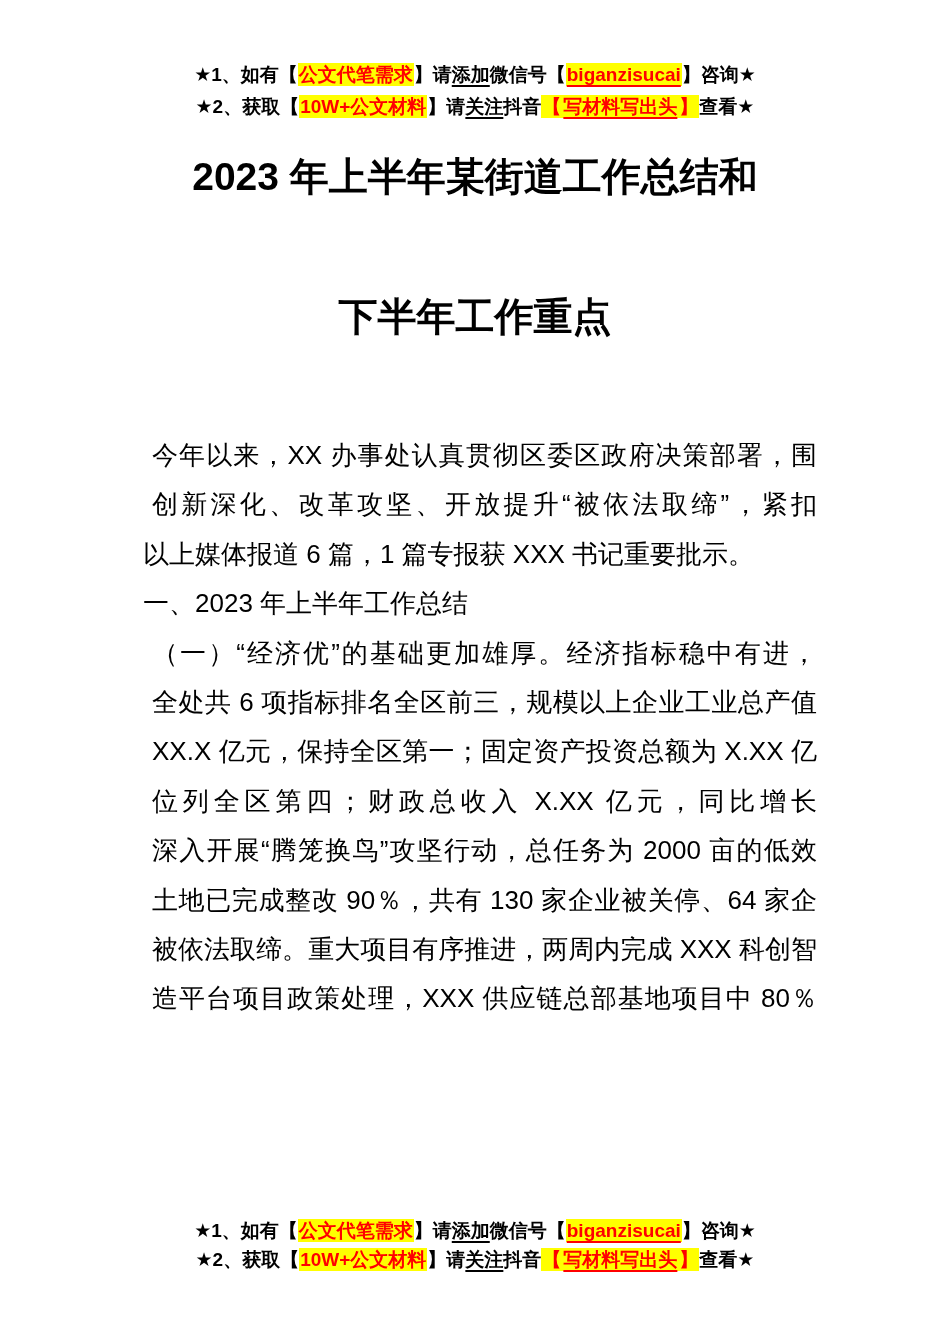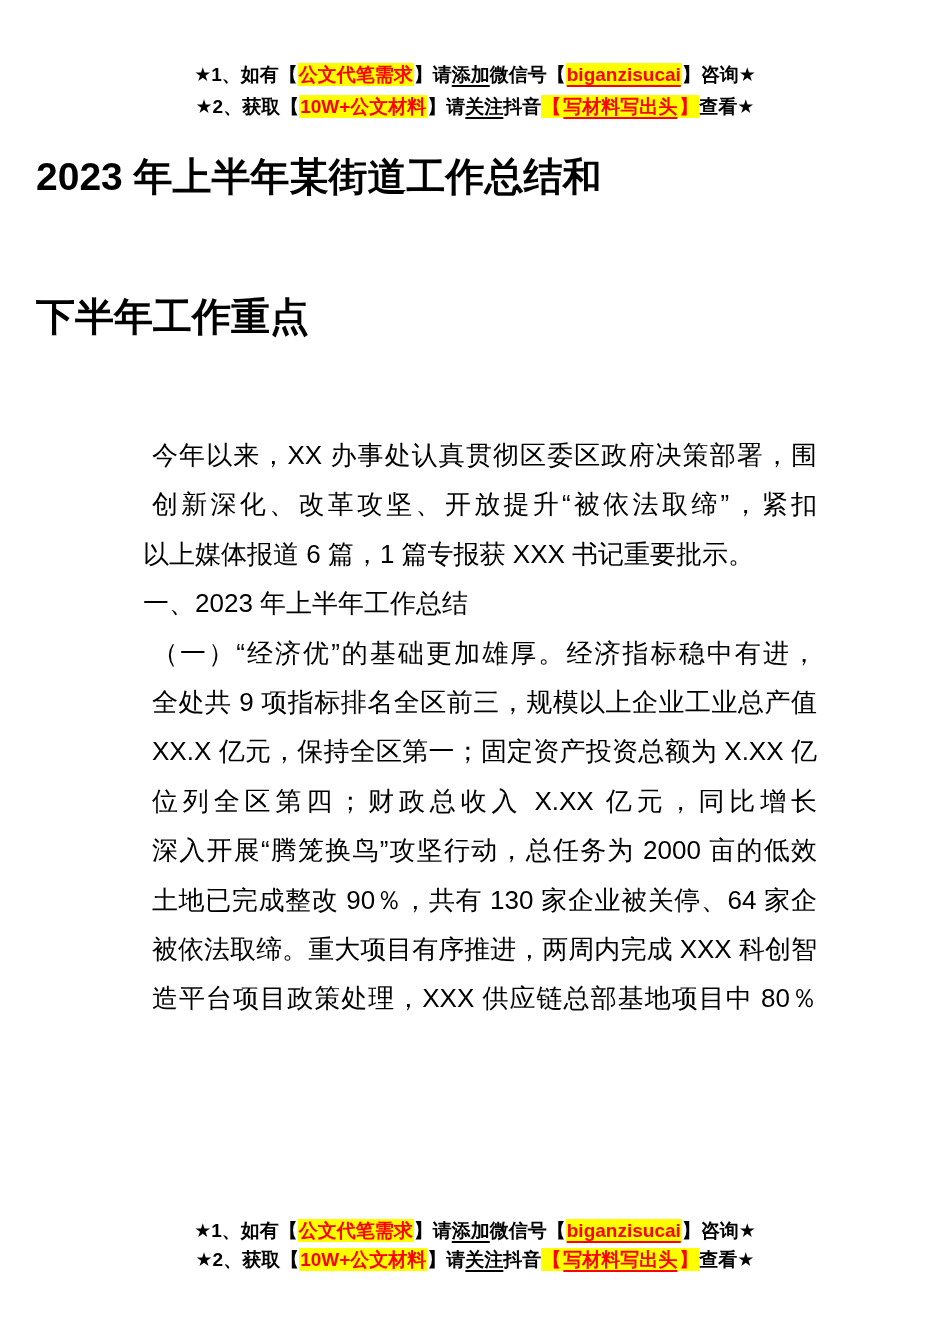--- a/index.html
+++ b/index.html
@@ -46,27 +46,26 @@
     text-decoration: underline;
     text-decoration-thickness: 2px;
     text-underline-offset: 4px;
   }
 
   
   .doc-title {
     position: absolute;
     left: 0;
     right: 0;
-    text-align: left;
+    text-align: center;
     font-weight: bold;
     font-size: 39px;
     letter-spacing: 0px;
     color: #000;
     white-space: nowrap;
-    margin-left: 36px;
   }
   .doc-title-1 { top: 150px; }
   .doc-title-2 { top: 290px; }
 
   
   .body-lines {
     position: absolute;
     top: 431px;
     left: 143px;
     width: 674px;
@@ -99,21 +98,21 @@
 
   <div class="doc-title doc-title-1">2023 年上半年某街道工作总结和</div>
   <div class="doc-title doc-title-2">下半年工作重点</div>
 
   <div class="body-lines">
       <div class="bline fill">今年以来，XX 办事处认真贯彻区委区政府决策部署，围绕</div>
       <div class="bline fill">创新深化、改革攻坚、开放提升“被依法取缔”，紧扣</div>
       <div class="bline">以上媒体报道 6 篇，1 篇专报获 XXX 书记重要批示。</div>
       <div class="bline">一、2023 年上半年工作总结</div>
       <div class="bline fill">（一）“经济优”的基础更加雄厚。经济指标稳中有进，</div>
-      <div class="bline fill">全处共 9 项指标排名全区前三，规模以上企业工业总产值</div>
+      <div class="bline fill">全处共 6 项指标排名全区前三，规模以上企业工业总产值</div>
       <div class="bline fill">XX.X 亿元，保持全区第一；固定资产投资总额为 X.XX 亿元，</div>
       <div class="bline fill">位列全区第四；财政总收入 X.XX 亿元，同比增长 XX.X%。</div>
       <div class="bline fill">深入开展“腾笼换鸟”攻坚行动，总任务为 2000 亩的低效</div>
       <div class="bline fill">土地已完成整改 90％，共有 130 家企业被关停、64 家企业</div>
       <div class="bline fill">被依法取缔。重大项目有序推进，两周内完成 XXX 科创智</div>
       <div class="bline fill">造平台项目政策处理，XXX 供应链总部基地项目中 80％的</div>
     </div>
 
   <div class="promo promo-footer">
     <div><span class="seg-plain">★1、如有【</span><span class="seg-hl-red">公文代笔需求</span><span class="seg-plain">】请</span><span class="seg-underline">添加</span><span class="seg-plain">微信号【</span><span class="seg-hl-red-underline">biganzisucai</span><span class="seg-plain">】咨询★</span></div>

